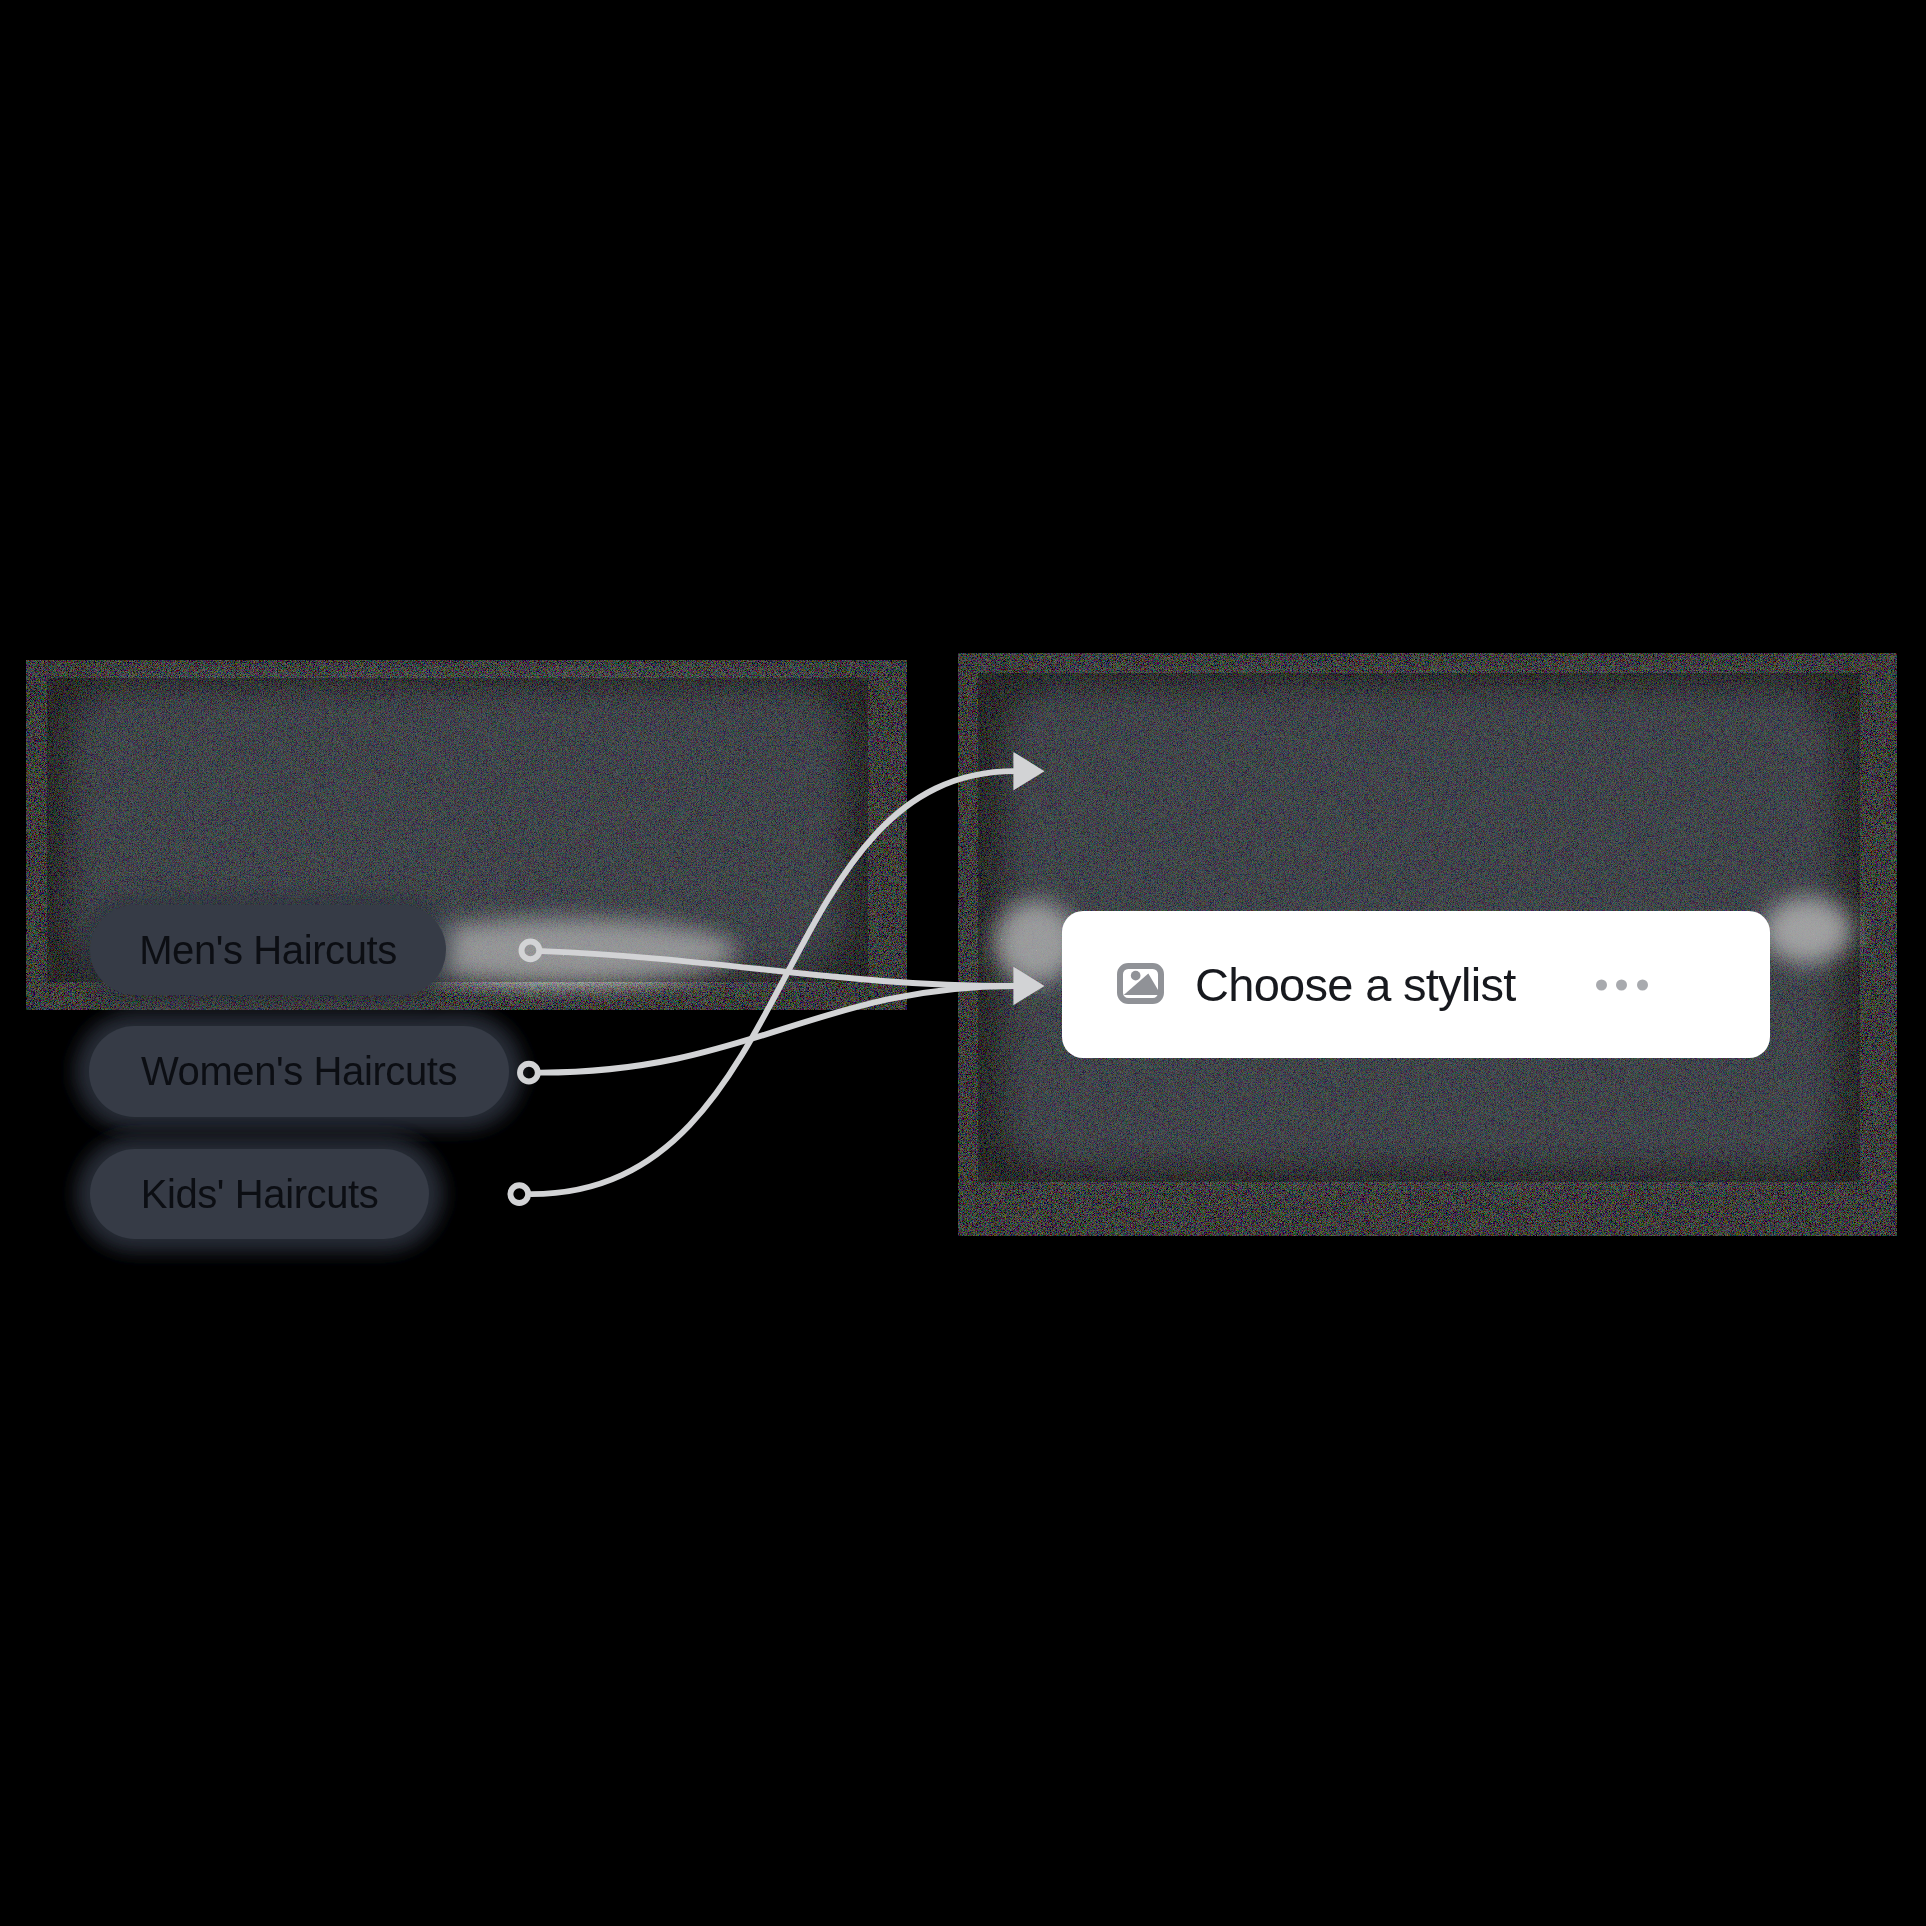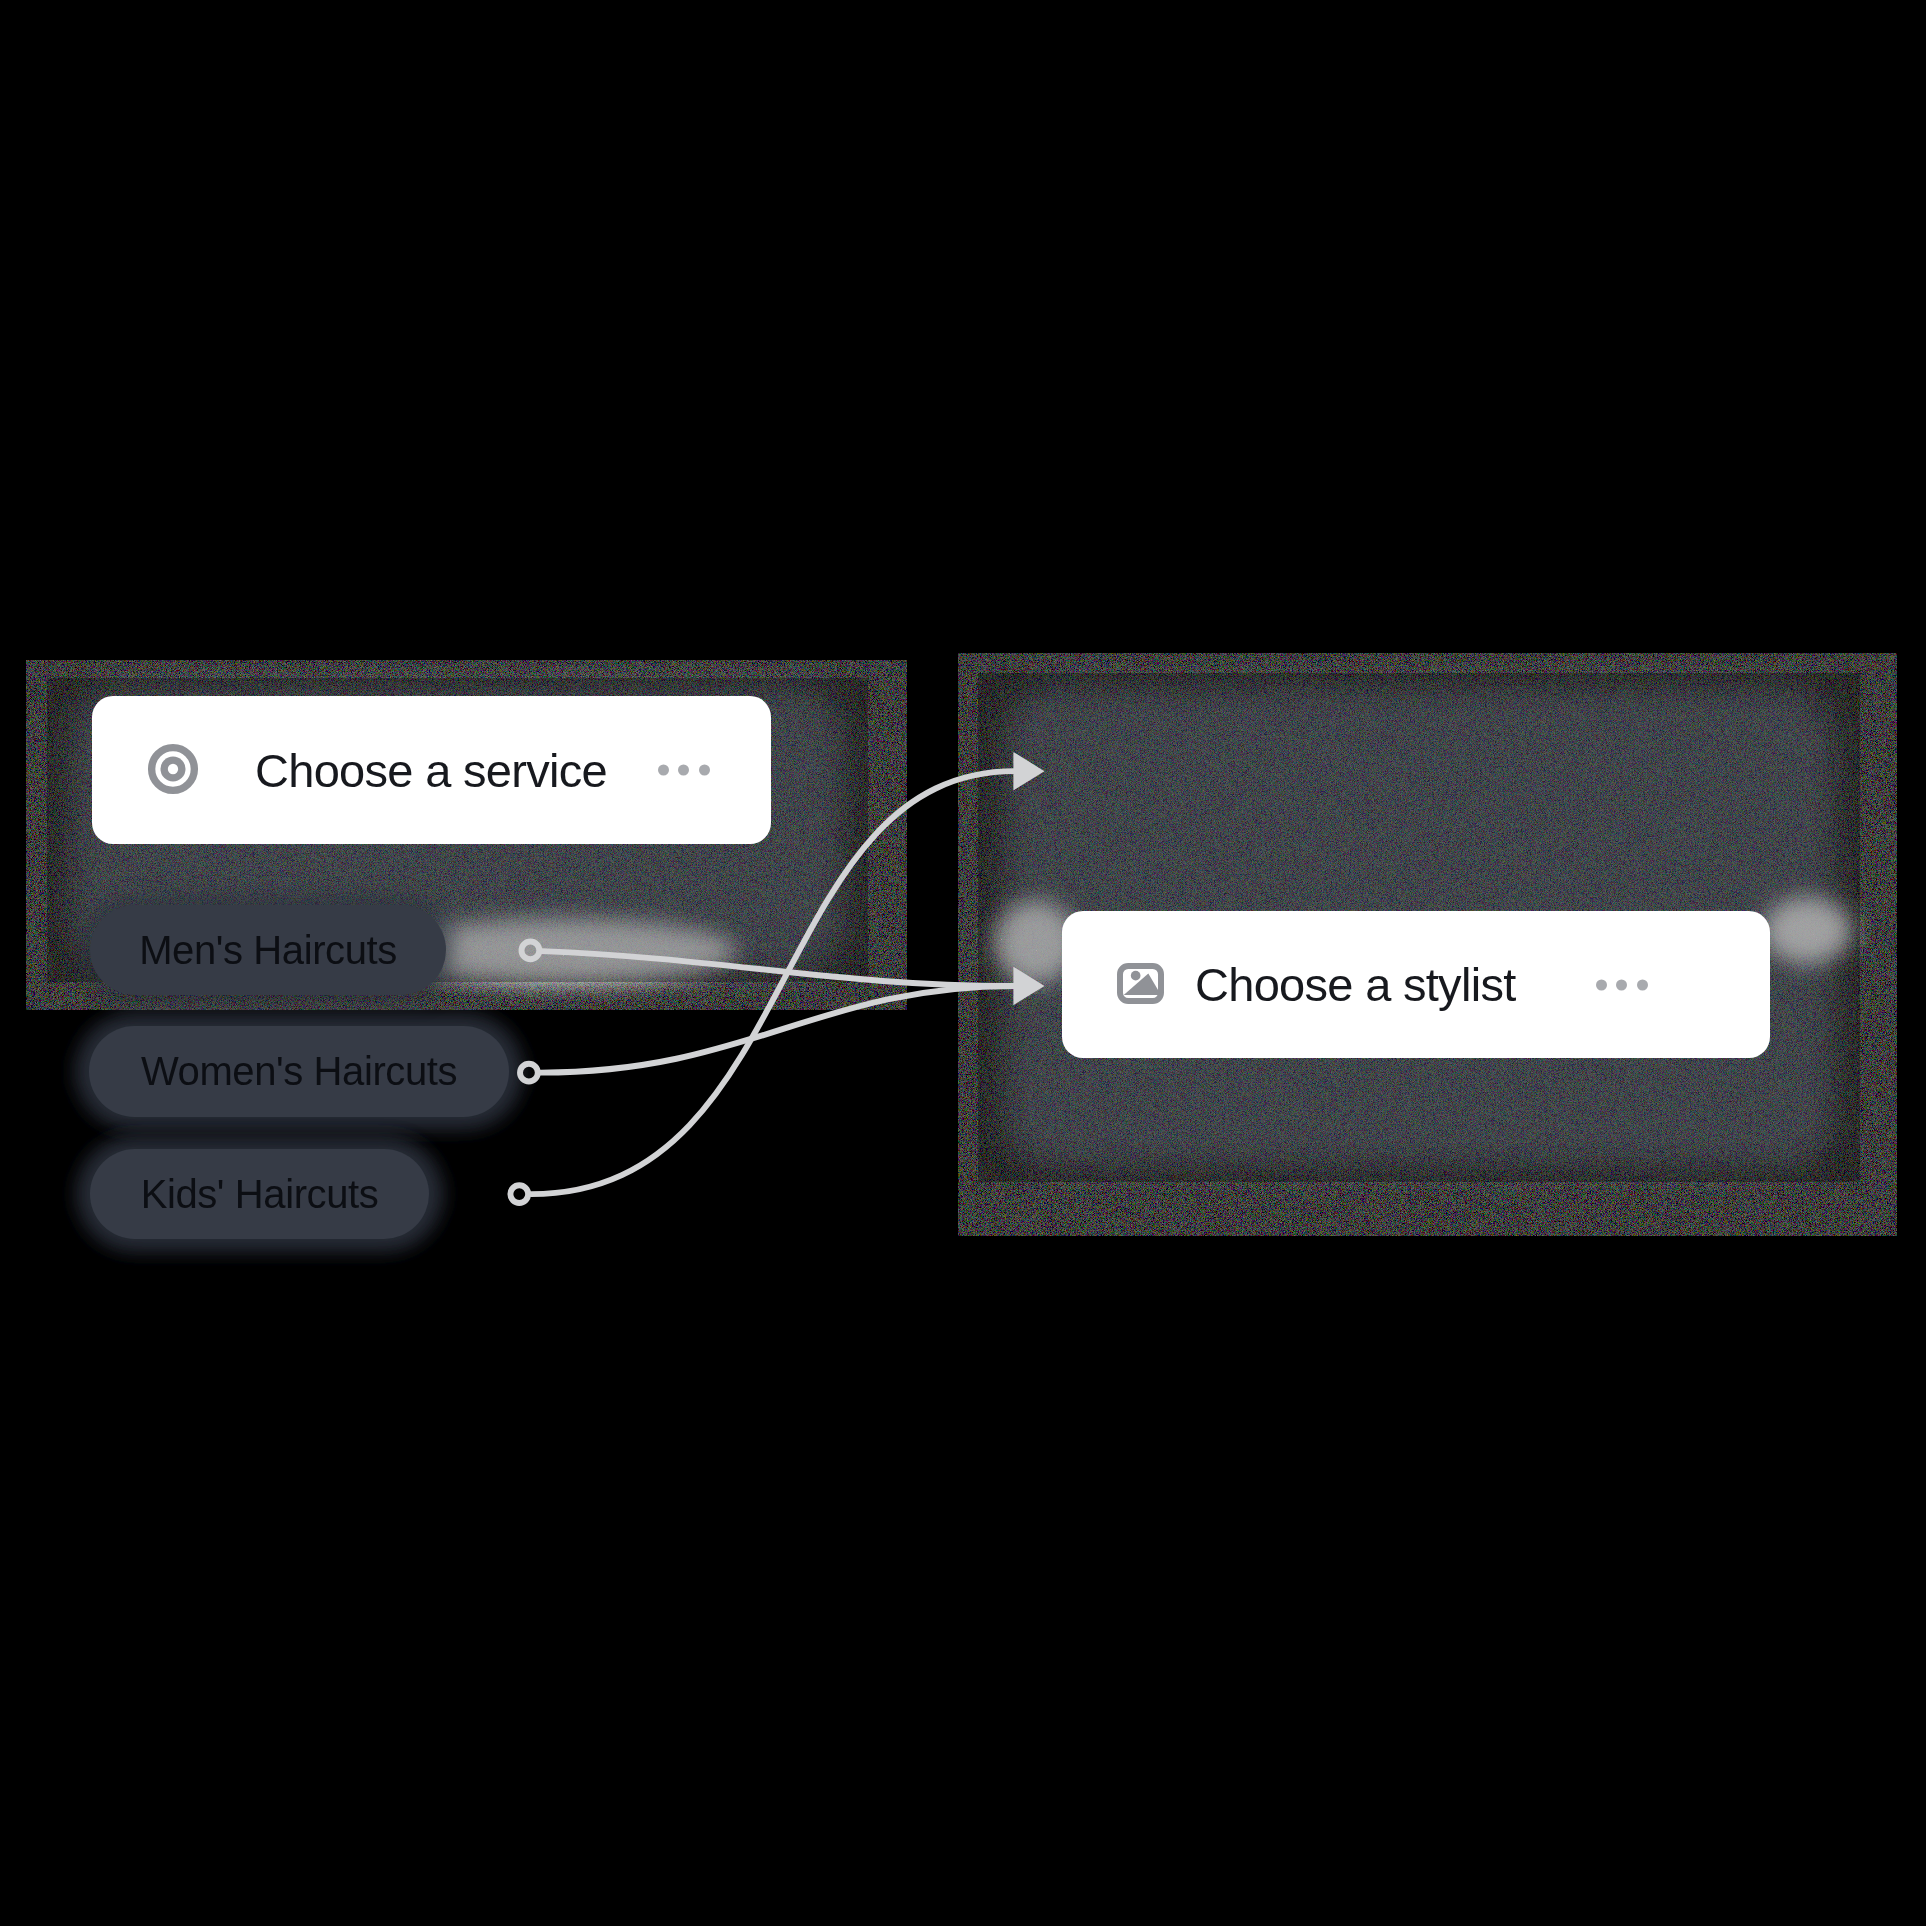--- a/index.html
+++ b/index.html
@@ -74,33 +74,20 @@
     <ellipse cx="760" cy="1284" rx="235" ry="44" fill="#ffffff" opacity="0.75" filter="url(#soft14)"></ellipse>
     <circle cx="1398" cy="1272" r="56" fill="#ffffff" opacity="0.8" filter="url(#soft14)"></circle>
     <ellipse cx="2440" cy="1256" rx="60" ry="45" fill="#ffffff" opacity="0.85" filter="url(#soft14)"></ellipse>
 
     <rect x="70" y="905" width="1120" height="445" filter="url(#grainW)" opacity="0.5" style="mix-blend-mode:screen"></rect>
     <rect x="1330" y="905" width="1195" height="740" filter="url(#grainW)" opacity="0.5" style="mix-blend-mode:screen"></rect>
     <rect x="95" y="928" width="1045" height="385" filter="url(#grainD)" opacity="0.3"></rect>
     <rect x="1355" y="928" width="1122" height="648" filter="url(#grainD)" opacity="0.3"></rect>
   </svg>
 
-  <div class="card" id="card-service">
-    <svg class="icon" width="56" height="56" viewBox="0 0 76 76">
-      <circle cx="38" cy="38" r="29" fill="none" stroke="#909297" stroke-width="10"></circle>
-      <circle cx="38" cy="38" r="17" fill="#909297"></circle>
-      <circle cx="38" cy="38" r="7" fill="#ffffff"></circle>
-    </svg>
-    <div class="label">Choose a service</div>
-    <div class="menu">
-      <span class="mdot"></span>
-      <span class="mdot"></span>
-      <span class="mdot"></span>
-    </div>
-  </div>
 
   <div class="chip" id="chip-mens">
     <span>Men's Haircuts</span>
   </div>
   <div class="chip" id="chip-womens">
     <span>Women's Haircuts</span>
   </div>
   <div class="chip" id="chip-kids">
     <span>Kids' Haircuts</span>
   </div>

